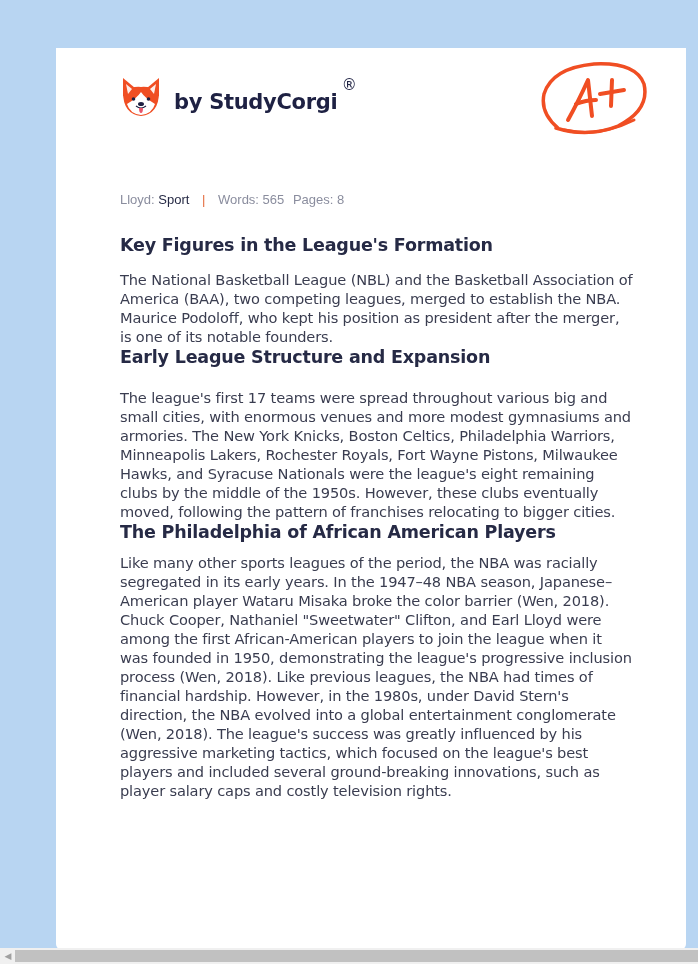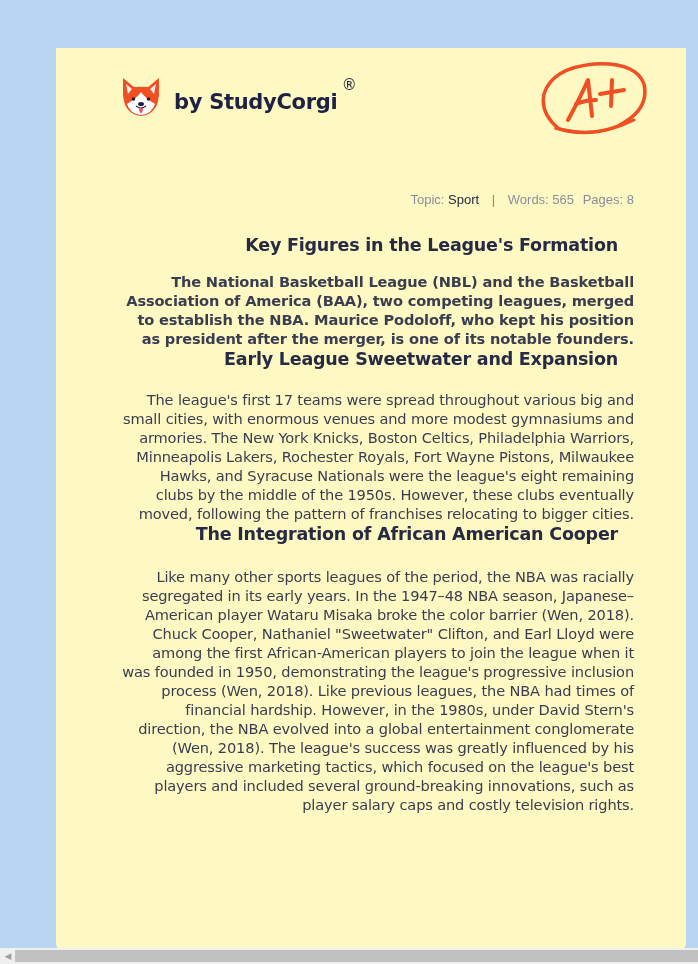--- a/index.html
+++ b/index.html
@@ -13,24 +13,23 @@
     body {
       position: relative;
       font-family: "DejaVu Sans", sans-serif;
     }
     .card {
       position: absolute;
       left: 56px;
       top: 48px;
       width: 630px;
       height: 902px;
-      background: #fef9c3;
+      background: #ffffff;
       border-radius: 0 0 6px 6px;
       overflow: hidden;
-      text-align: right;
     }
     .header {
       position: absolute;
       left: 0;
       top: 0;
       width: 630px;
       height: 110px;
     }
     .logo {
       position: absolute;
@@ -96,42 +95,42 @@
       color: #262a45;
     }
     .meta .sep {
       color: #e36a3c;
       margin: 0 9px;
     }
     .meta .pages {
       margin-left: 5px;
     }
     h2 {
-      margin: 16px;
+      margin: 0;
       font-family: "DejaVu Sans", sans-serif;
       font-weight: bold;
       font-size: 17.5px;
       line-height: 22px;
       color: #262a45;
       letter-spacing: -0.2px;
     }
     p {
       margin: 0;
       font-family: "DejaVu Sans", sans-serif;
       font-size: 14.6px;
       line-height: 19px;
       color: #3a3d50;
       letter-spacing: -0.15px;
     }
     .sec1-h { margin-top: 24px; }
-    .sec1-p { margin-top: 14px; font-weight: bold; }
+    .sec1-p { margin-top: 14px; }
     .sec2-h { margin-top: 0px; }
     .sec2-p { margin-top: 20px; }
     .sec3-h { margin-top: 0px; }
-    .sec3-p { margin-top: 22px; }
+    .sec3-p { margin-top: 10px; }
 
     .hscroll {
       position: absolute;
       left: 0;
       top: 948px;
       width: 698px;
       height: 16px;
       background: #f0f0f0;
     }
     .hscroll-arrow {
@@ -189,34 +188,34 @@
       <path d="M38 46 Q48 42 58 42" stroke="#f04e23" stroke-width="4" fill="none" stroke-linecap="round"></path>
       <path d="M62 36 L86 32" stroke="#f04e23" stroke-width="4" fill="none" stroke-linecap="round"></path>
       <path d="M74 22 L73 48" stroke="#f04e23" stroke-width="4" fill="none" stroke-linecap="round"></path>
       <path d="M26 72 Q60 80 96 62" stroke="#f04e23" stroke-width="3" fill="none" stroke-linecap="round"></path>
     </svg>
   </div>
 
   <div class="content">
 
     <div class="meta">
-      <span>Topic:</span>
+      <span>Lloyd:</span>
       <span class="topic-val">Sport</span>
       <span class="sep">|</span>
       <span>Words: 565</span>
       <span class="pages">Pages: 8</span>
     </div>
 
     <h2 class="sec1-h">Key Figures in the League's Formation</h2>
     <p class="sec1-p">The National Basketball League (NBL) and the Basketball Association of America (BAA), two competing leagues, merged to establish the NBA. Maurice Podoloff, who kept his position as president after the merger, is one of its notable founders.</p>
 
-    <h2 class="sec2-h">Early League Sweetwater and Expansion</h2>
+    <h2 class="sec2-h">Early League Structure and Expansion</h2>
     <p class="sec2-p">The league's first 17 teams were spread throughout various big and small cities, with enormous venues and more modest gymnasiums and armories. The New York Knicks, Boston Celtics, Philadelphia Warriors, Minneapolis Lakers, Rochester Royals, Fort Wayne Pistons, Milwaukee Hawks, and Syracuse Nationals were the league's eight remaining clubs by the middle of the 1950s. However, these clubs eventually moved, following the pattern of franchises relocating to bigger cities.</p>
 
-    <h2 class="sec3-h">The Integration of African American Cooper</h2>
+    <h2 class="sec3-h">The Philadelphia of African American Players</h2>
     <p class="sec3-p">Like many other sports leagues of the period, the NBA was racially segregated in its early years. In the 1947–48 NBA season, Japanese–American player Wataru Misaka broke the color barrier (Wen, 2018). Chuck Cooper, Nathaniel "Sweetwater" Clifton, and Earl Lloyd were among the first African-American players to join the league when it was founded in 1950, demonstrating the league's progressive inclusion process (Wen, 2018). Like previous leagues, the NBA had times of financial hardship. However, in the 1980s, under David Stern's direction, the NBA evolved into a global entertainment conglomerate (Wen, 2018). The league's success was greatly influenced by his aggressive marketing tactics, which focused on the league's best players and included several ground-breaking innovations, such as player salary caps and costly television rights.</p>
   </div>
 </div>
 
 <div class="hscroll">
   <div class="hscroll-arrow">◀</div>
   <div class="hscroll-thumb"></div>
 </div>
 
 </body></html>

